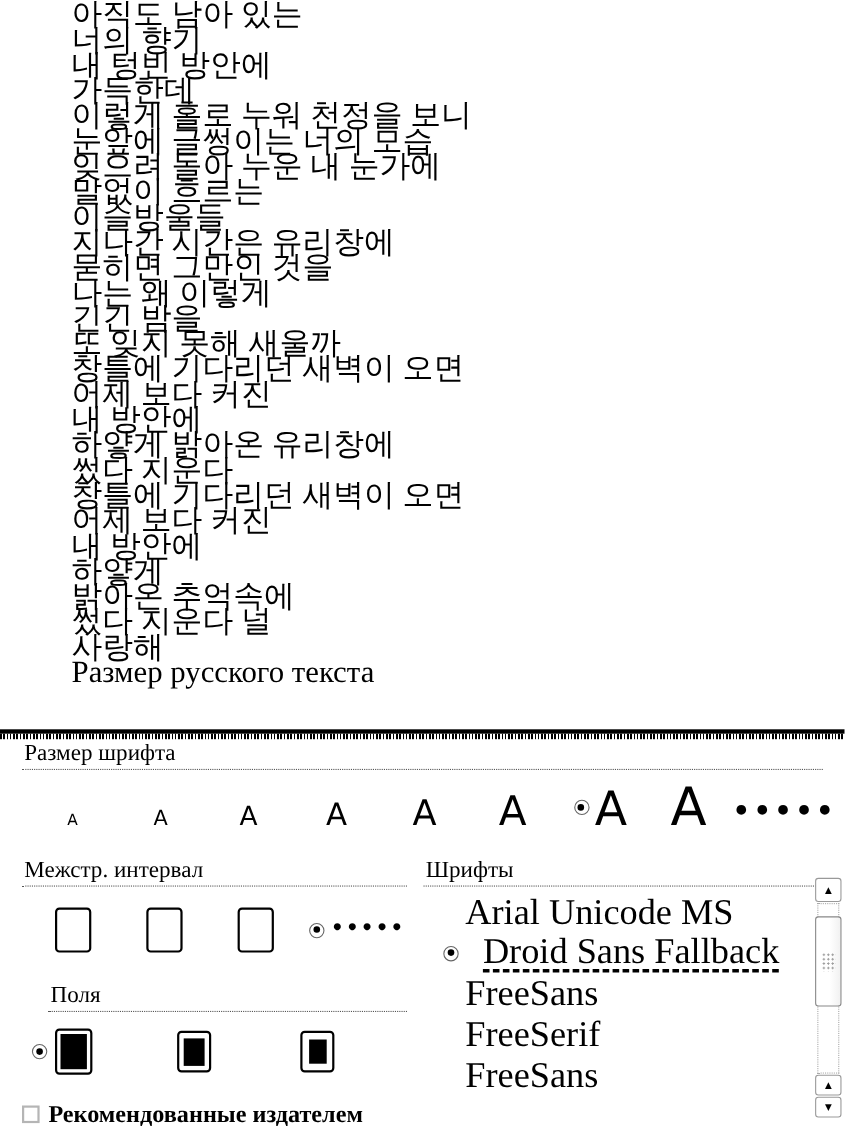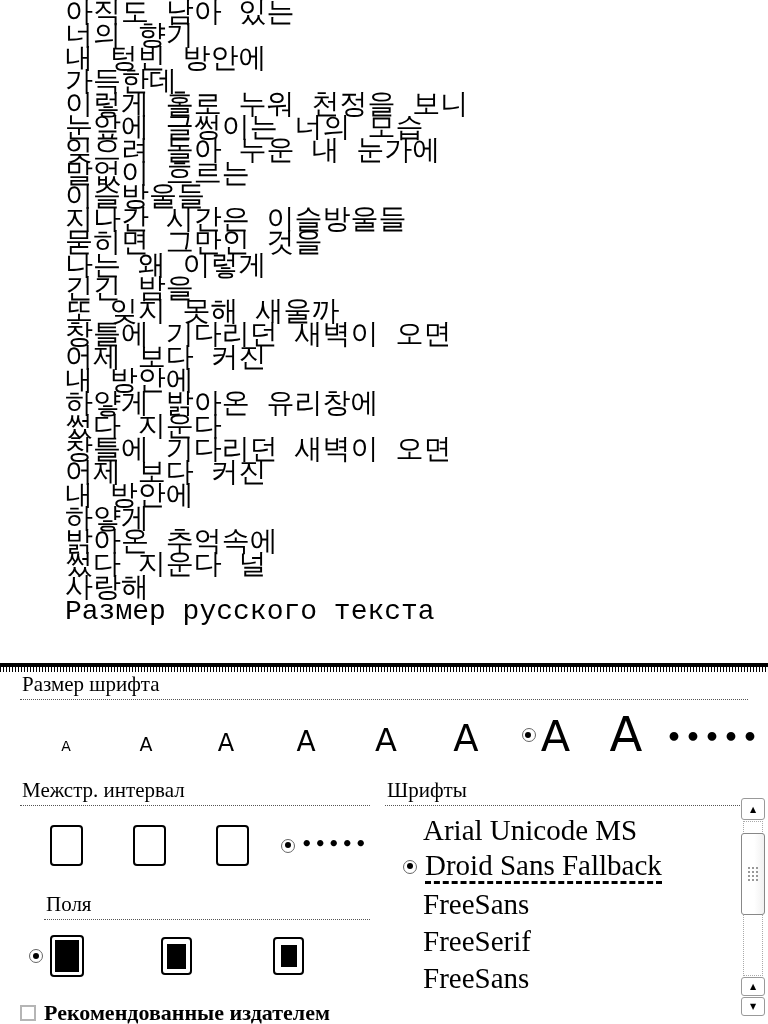--- a/index.html
+++ b/index.html
@@ -1,21 +1,21 @@
 <!DOCTYPE html>
 <html><head>
 <meta charset="utf-8">
 <style>
   html,body { margin:0; padding:0; background:#fff; }
   .screen { position:relative; width:768px; height:1024px; background:#fff; color:#000; overflow:hidden; }
 
   
   .reader { position:absolute; top:0; left:0; width:768px; height:660px; overflow:hidden;
             padding:2px 0 0 65px; box-sizing:border-box;
-            font-family:Liberation Mono, monospace; font-size:28px; line-height:23px; }
+            font-family:Liberation Serif, serif; font-size:28px; line-height:23px; }
   .reader .line { white-space:nowrap; height:23px; }
 
   
   .panel { position:absolute; top:660px; left:0; width:768px; height:364px; background:#fff;
            font-family:"Liberation Serif", serif; }
   .divider-bar  { height:4px; background:#000; margin-top:3px; }
   .divider-comb { height:5px; background:repeating-linear-gradient(90deg,#000 0 1.4px,transparent 1.4px 3px); }
   .panel-content { padding:0 20px; }
 
   .sec-hdr { font-size:21px; line-height:23px; border-bottom:1px dotted #555; padding:1px 0 3px 2px; }
@@ -66,22 +66,22 @@
   
   .cb-row { display:flex; align-items:center; margin-top:23px; }
   .checkbox { width:12px; height:12px; border:2px solid #b5b5b5; background:#fff; flex:none; }
   .cb-label { font-weight:bold; font-size:22px; margin-left:8px; }
 
   
   .font-list { margin-top:5px; }
   .font-row { display:flex; align-items:center; height:37px; }
   .font-row .radio { margin:0 8px 0 18px; }
   .font-row .radio-spacer { width:38px; flex:none; }
-  .font-name { font-size:29px; line-height:30px; white-space:nowrap; }
-  .font-name.sel { border-bottom:3px dashed #000; padding-bottom:1px; }
+  .font-name { font-size:33px; line-height:30px; white-space:nowrap; }
+  .font-name.sel { border-bottom:3px dashed #000; padding-bottom:1px;margin-left:14px; }
 
   
   .sb { position:absolute; right:3px; top:138px; width:24px; height:218px; font-family:"DejaVu Sans",sans-serif; }
   .sb-btn { position:absolute; left:0; right:0; border:1px solid #999; border-radius:3px; background:#fff;
             display:flex; align-items:center; justify-content:center; font-size:8px; color:#000; box-sizing:border-box; }
   .sb-btn-top   { top:0; height:22px; }
   .sb-btn-up2   { bottom:20px; height:19px; }
   .sb-btn-down  { bottom:0;  height:19px; }
   .sb-track { position:absolute; top:23px; bottom:40px; left:2px; right:2px;
               border:1px dotted #aaa; background:#fff; }
@@ -100,21 +100,21 @@
   <div class="reader">
     <div class="line">아직도 남아 있는</div>
     <div class="line">너의 향기</div>
     <div class="line">내 텅빈 방안에</div>
     <div class="line">가득한데</div>
     <div class="line">이렇게 홀로 누워 천정을 보니</div>
     <div class="line">눈앞에 글썽이는 너의 모습</div>
     <div class="line">잊으려 돌아 누운 내 눈가에</div>
     <div class="line">말없이 흐르는</div>
     <div class="line">이슬방울들</div>
-    <div class="line">지나간 시간은 이슬방울들</div>
+    <div class="line">지나간 시간은 유리창에</div>
     <div class="line">묻히면 그만인 것을</div>
     <div class="line">나는 왜 이렇게</div>
     <div class="line">긴긴 밤을</div>
     <div class="line">또 잊지 못해 새울까</div>
     <div class="line">창틀에 기다리던 새벽이 오면</div>
     <div class="line">어제 보다 커진</div>
     <div class="line">내 방안에</div>
     <div class="line">하얗게 밝아온 유리창에</div>
     <div class="line">썼다 지운다</div>
     <div class="line">창틀에 기다리던 새벽이 오면</div>

